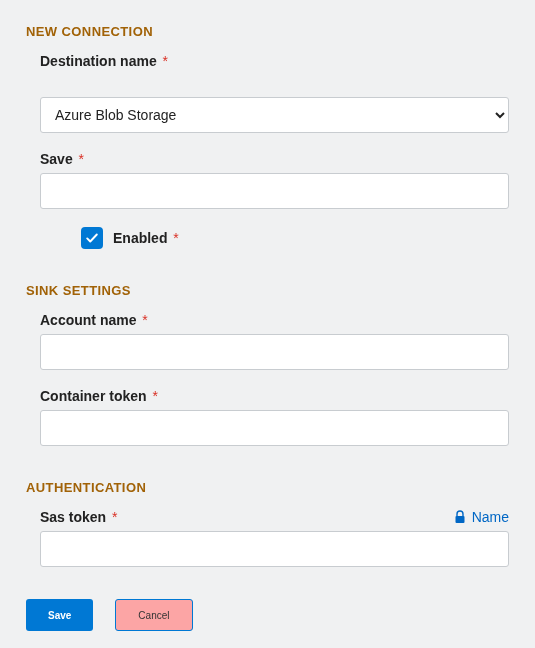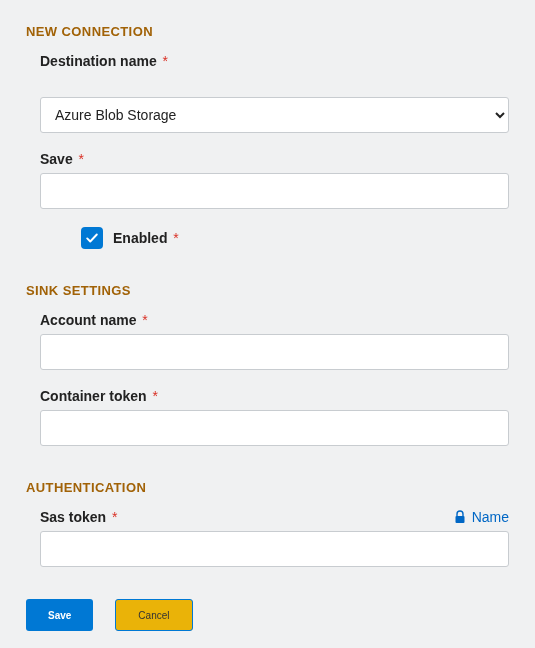--- a/index.html
+++ b/index.html
@@ -117,21 +117,21 @@
     border-radius: 3px;
     cursor: pointer;
     font-family: inherit;
   }
   .btn-primary {
     background: #0078d4;
     color: #fff;
     border: none;
   }
   .btn-secondary {
-    background: #eab308;
+    background: #fca5a5;
     color: #333;
     border: 1px solid #0078d4;
     font-weight: 400;
   }
 </style>
 </head>
 <body>
 
 <div class="form-wrap">
 

